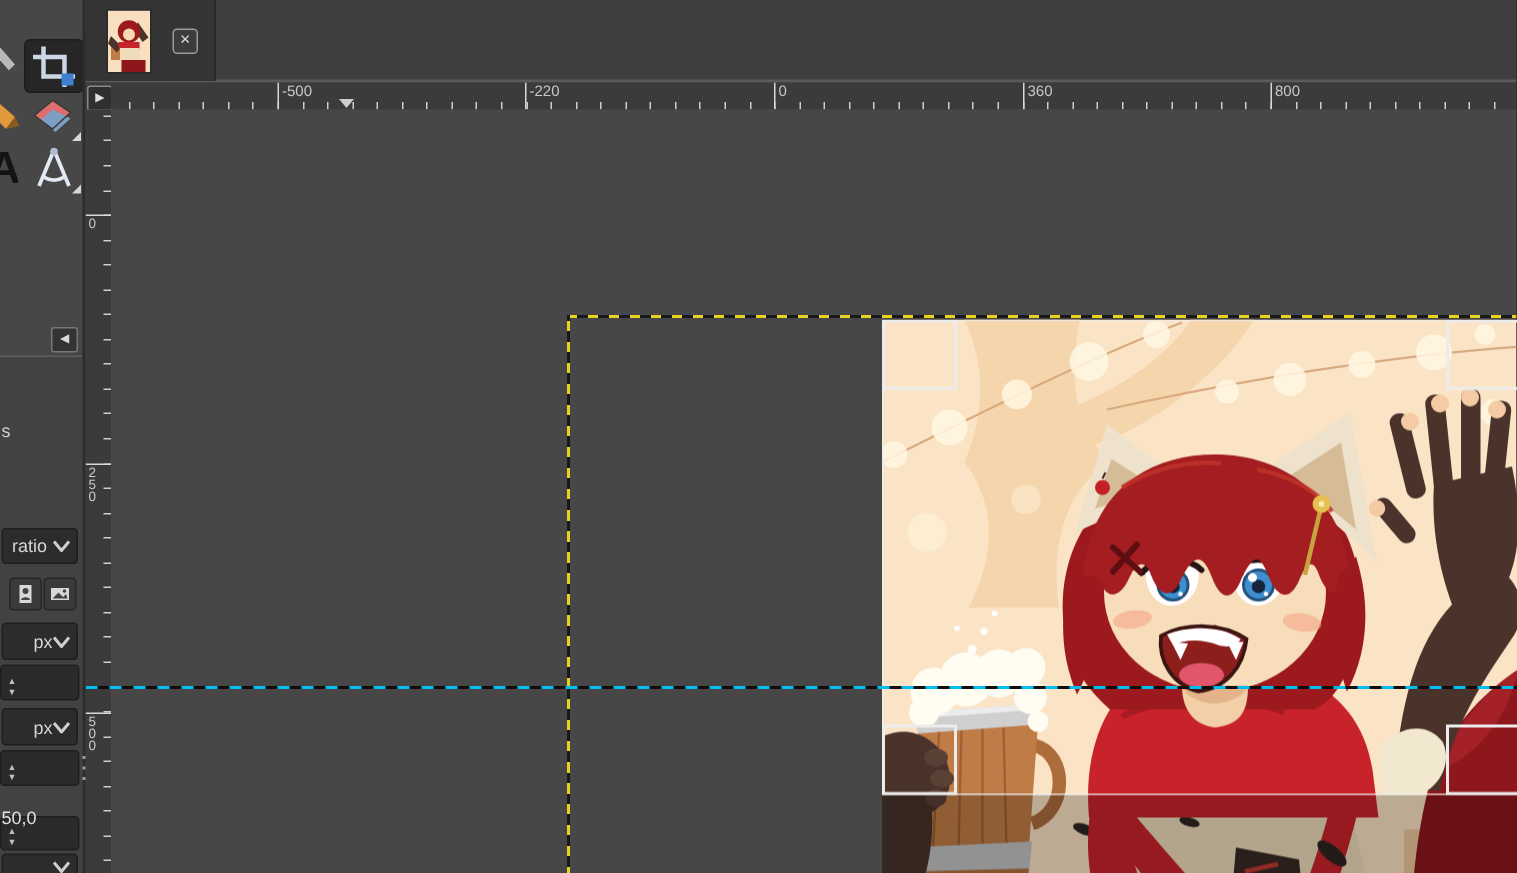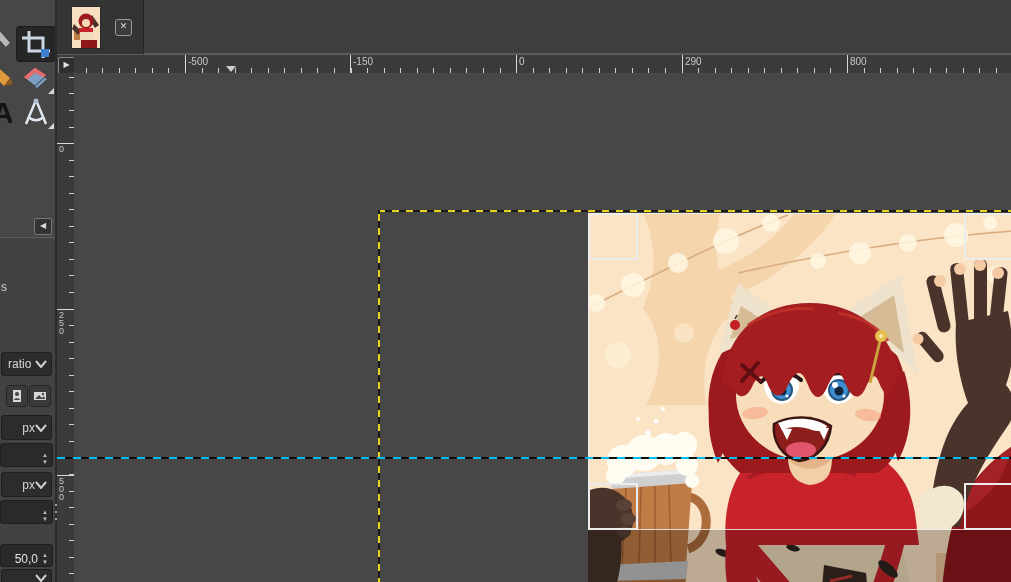--- a/index.html
+++ b/index.html
@@ -24,21 +24,21 @@
   
   #tool-options{left:0;top:237px;width:55px;height:345px;background:#424242;
                 border-top:1px solid #5f5f5f;}
   .opt-label{color:#cfcfcf;font-size:12px;}
   .combo{background:#2c2c2c;border:1px solid #1e1e1e;border-radius:3px;color:#d6d6d6;
          font-size:12px;display:flex;align-items:center;justify-content:flex-end;
          padding:0 4px;box-sizing:border-box;cursor:pointer;}
   .combo .cval{flex:1;text-align:left;padding-left:2px;overflow:hidden;}
   .chev{width:12px;height:8px;flex:0 0 12px;}
   .entry{background:#2a2a2a;border:1px solid #1e1e1e;border-radius:3px;box-sizing:border-box;
-         display:flex;align-items:flex-end;justify-content:flex-end;color:#e2e2e2;font-size:12px;cursor:text;}
+         display:flex;align-items:flex-start;justify-content:flex-end;color:#e2e2e2;font-size:12px;cursor:text;flex-direction:column;}
   .spincol{width:14px;display:flex;flex-direction:column;align-items:center;justify-content:center;
            color:#bfbfbf;font-size:6px;line-height:7px;cursor:pointer;}
   .iconbtn{width:20px;height:20px;background:#3a3a3a;border:1px solid #262626;border-radius:3px;
            display:flex;align-items:center;justify-content:center;cursor:pointer;}
   
   #dock-divider{left:55px;top:0;width:2px;height:582px;background:#2c2c2c;}
   .grip-dash{left:55px;width:7px;height:2px;background:#9a9a9a;}
   
   #ruler-corner{left:57px;top:55px;width:17px;height:18px;background:#3b3b3b;}
   #menu-btn{left:58px;top:57px;width:15px;height:15px;background:#2f2f2f;border:1px solid #888;
@@ -260,25 +260,25 @@
       <div class="htick" style="left: 822.6px;"></div>
       <div class="htick" style="left: 839.2px;"></div>
       <div class="htick" style="left: 855.7px;"></div>
       <div class="htick" style="left: 872.3px;"></div>
       <div class="htick" style="left: 888.8px;"></div>
       <div class="htick" style="left: 905.4px;"></div>
       <div class="htick" style="left: 921.9px;"></div>
       <div class="hmajor" style="left: 111px;"></div>
       <div class="hlabel" style="left: 114px;">-500</div>
       <div class="hmajor" style="left: 276px;"></div>
-      <div class="hlabel" style="left: 279px;">-150</div>
+      <div class="hlabel" style="left: 279px;">-220</div>
       <div class="hmajor" style="left: 442px;"></div>
       <div class="hlabel" style="left: 445px;">0</div>
       <div class="hmajor" style="left: 608px;"></div>
-      <div class="hlabel" style="left: 611px;">290</div>
+      <div class="hlabel" style="left: 611px;">360</div>
       <div class="hmajor" style="left: 773px;"></div>
       <div class="hlabel" style="left: 776px;">800</div>
     </div>
   <div class="abs" id="vruler">
       <div class="vtick" style="top: 3.8px;"></div>
       <div class="vtick" style="top: 20.3px;"></div>
       <div class="vtick" style="top: 36.9px;"></div>
       <div class="vtick" style="top: 53.5px;"></div>
       <div class="vtick" style="top: 70px;"></div>
       <div class="vtick" style="top: 86.5px;"></div>

